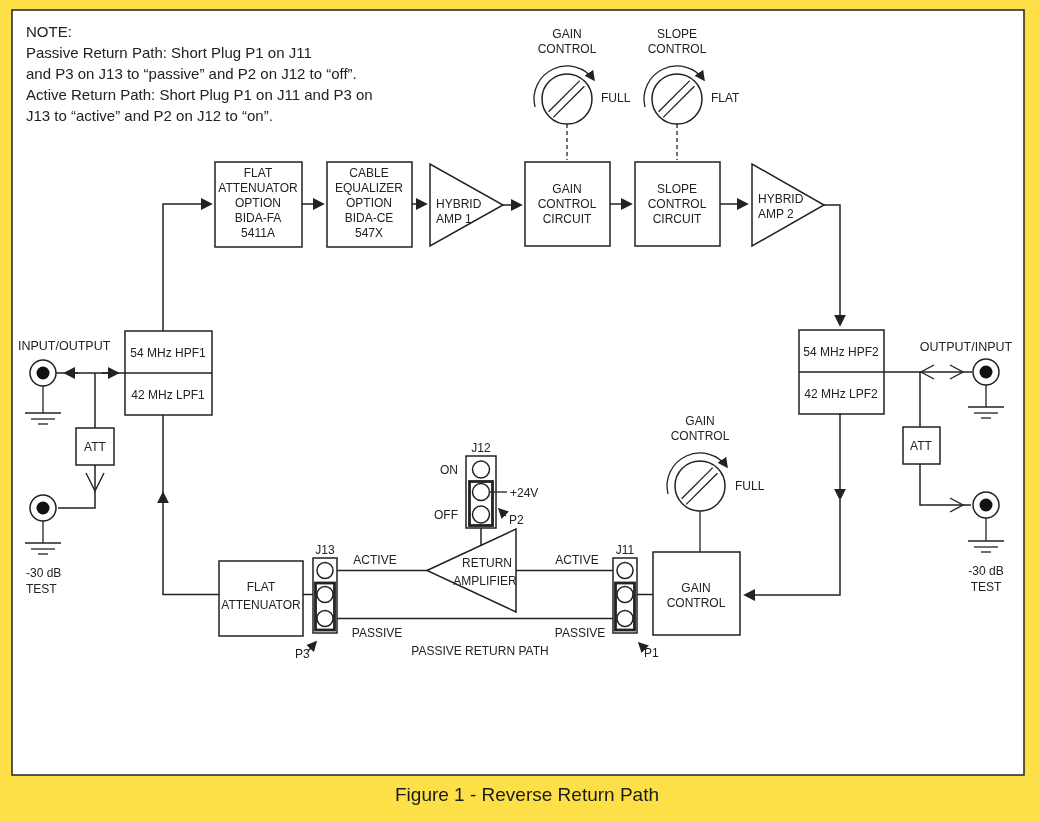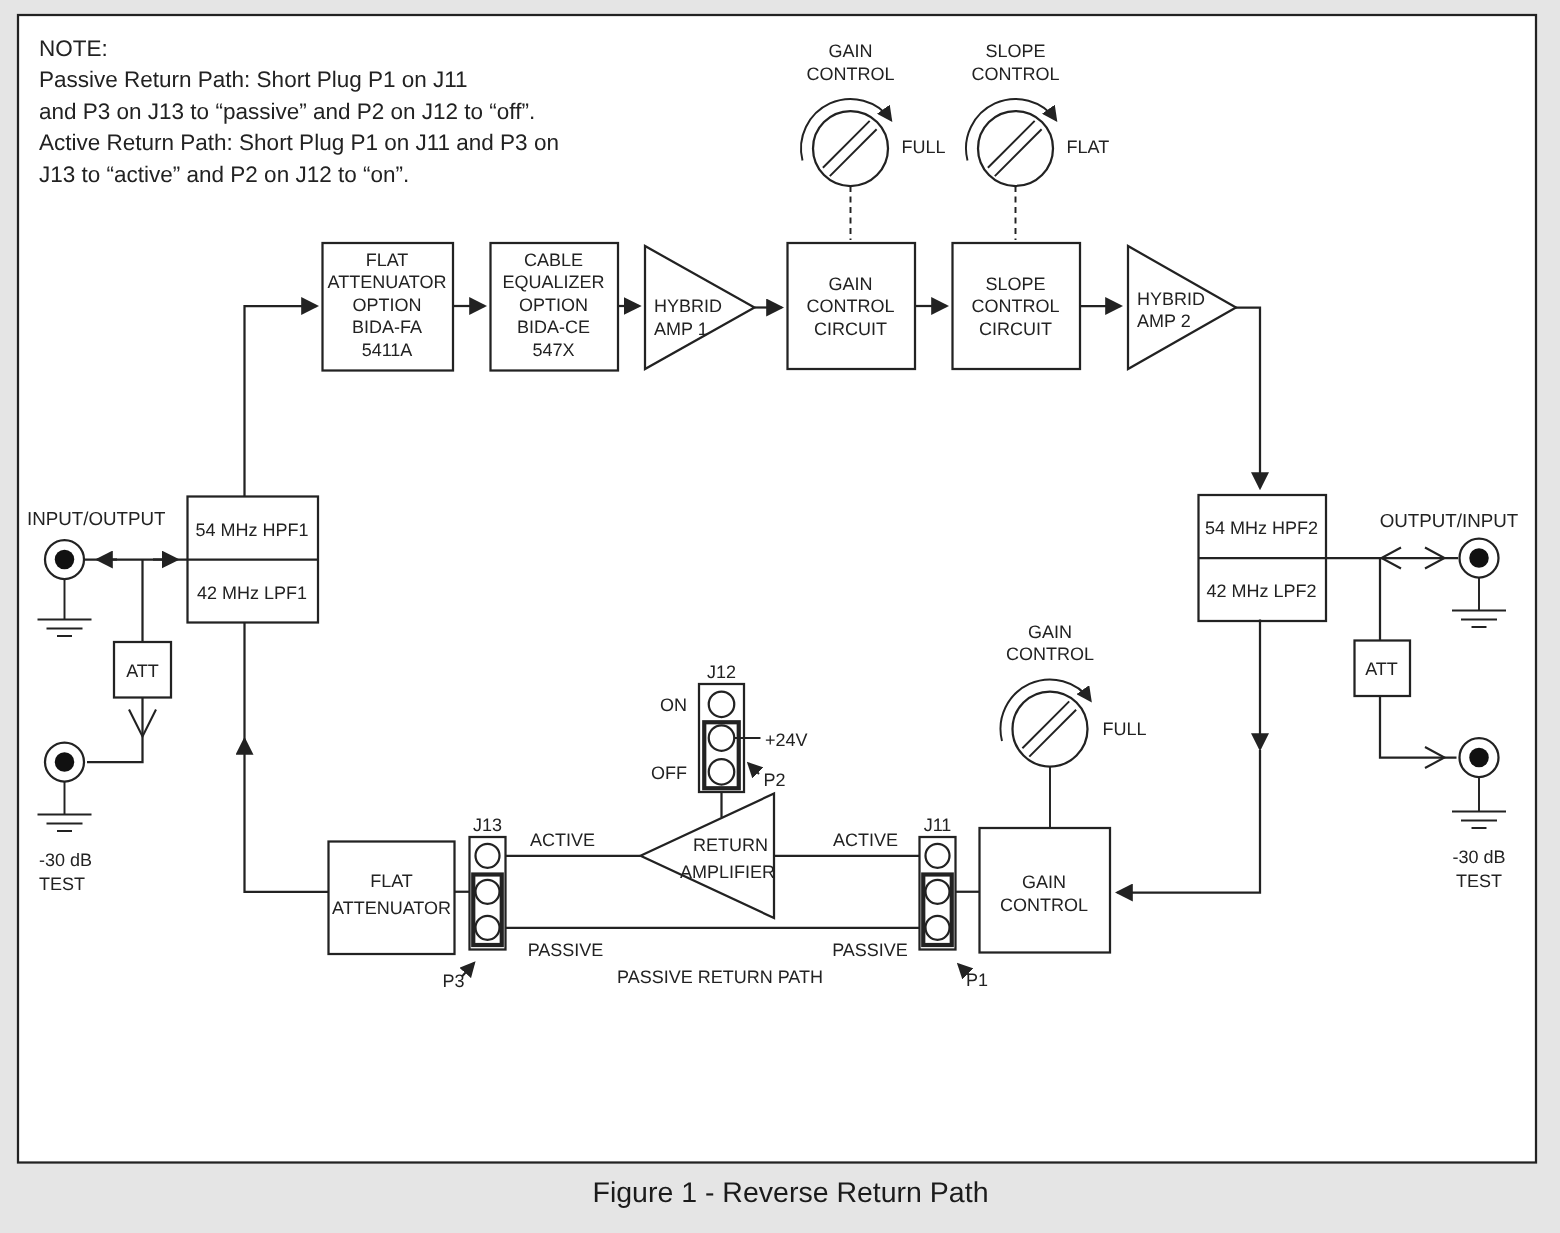--- a/index.html
+++ b/index.html
@@ -1,16 +1,16 @@
 <!DOCTYPE html>
 <html><head>
 <meta charset="utf-8">
 <style>
   html,body{margin:0;padding:0;background:#ffffff;}
-  .page{position:relative;width:1040px;height:822px;background:#e5e5e5;overflow:hidden;}
+  .page{position:relative;width:1040px;height:822px;background:#fde047;overflow:hidden;}
   svg{position:absolute;left:0;top:0;}
   svg text{font-family:"Liberation Sans",sans-serif;fill:#222;}
   .t12{font-size:12px;}
   .t12b{font-size:12.5px;}
   .t15{font-size:15px;}
   .cap{font-size:19px;fill:#1b1b1b;}
   .wire{stroke:#222;stroke-width:1.5;fill:none;}
   .wire-thin{stroke:#222;stroke-width:1.3;fill:none;}
   .dash{stroke:#222;stroke-width:1.3;fill:none;stroke-dasharray:4,3;}
   .box{fill:#ffffff;stroke:#222;stroke-width:1.5;}

